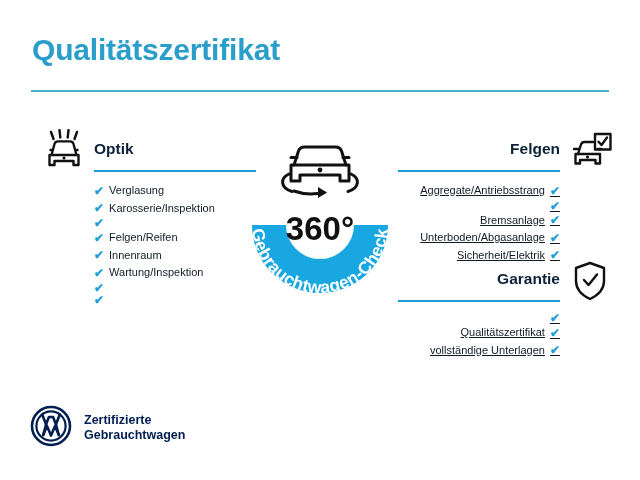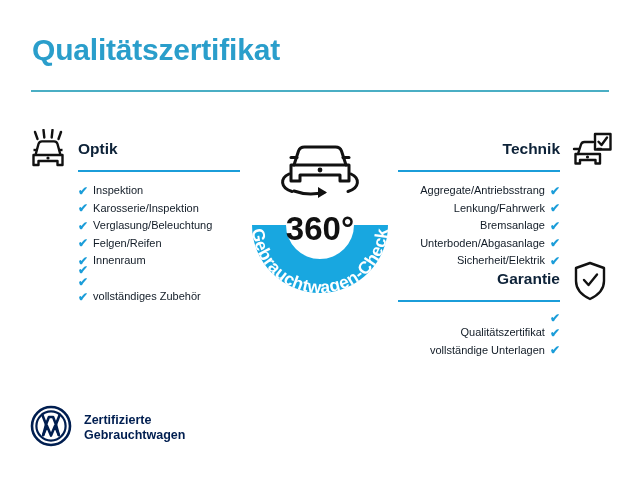--- a/index.html
+++ b/index.html
@@ -36,21 +36,21 @@
     width: 578px;
     height: 2px;
     background: #4aaec4;
   }
 
   
   .quad {
     position: absolute;
     width: 250px;
   }
-  .quad.left  { left: 20px; }
+  .quad.left  { left: 36px; }
   .quad.right { left: 368px; }
   .q-optik   { top: 128px; }
   .q-wartung { top: 258px; }
   .q-technik { top: 128px; }
   .q-garantie{ top: 258px; }
 
   .quad-head {
     position: relative;
     height: 48px;
   }
@@ -95,21 +95,21 @@
   }
   .quad-list li {
     font-size: 11px;
     color: #111b26;
     line-height: 17.5px;
     white-space: nowrap;
     display: flex;
     align-items: center;
   }
   .left .quad-list  li { padding-left: 58px; justify-content: flex-start; }
-  .right .quad-list li { padding-right: 58px; justify-content: flex-end; }
+  .right .quad-list li { padding-right: 58px; justify-content: flex-end; text-decoration: underline; }
 
   .check {
     color: #1b9dd9;
     font-size: 12px;
     font-weight: bold;
     line-height: 1;
     flex: none;
   }
   .left  .check { margin-right: 5px; }
   .right .check { margin-left: 5px; }
@@ -170,81 +170,79 @@
           </g>
           <circle cx="24" cy="29" r="1.6" fill="#111111"></circle>
         </svg>
       </span>
       <span class="quad-title">Optik</span>
       <span class="quad-rule"></span>
     </div>
     <ul class="quad-list">
       <li>
         <span class="check">✔</span>
-        <span>Inspektion</span>
+        <span>Verglasung</span>
       </li>
       <li>
         <span class="check">✔</span>
         <span>Karosserie/Inspektion</span>
       </li>
       <li>
         <span class="check">✔</span>
-        <span>Verglasung/Beleuchtung</span>
       </li>
       <li>
         <span class="check">✔</span>
         <span>Felgen/Reifen</span>
       </li>
       <li>
         <span class="check">✔</span>
         <span>Innenraum</span>
       </li>
     </ul>
   </div>
 
   <div class="quad left q-wartung">
     <ul class="quad-list">
       <li>
         <span class="check">✔</span>
-      </li>
-      <li>
-        <span class="check">✔</span>
-      </li>
-      <li>
-        <span class="check">✔</span>
-        <span>vollständiges Zubehör</span>
+        <span>Wartung/Inspektion</span>
+      </li>
+      <li>
+        <span class="check">✔</span>
+      </li>
+      <li>
+        <span class="check">✔</span>
       </li>
     </ul>
   </div>
 
   <div class="quad right q-technik">
     <div class="quad-head">
       <span class="quad-icon">
         <svg width="48" height="44" viewBox="0 0 48 44">
           <g stroke="#111111" stroke-width="2.4" fill="none" stroke-linejoin="round" stroke-linecap="round">
             <path d="M12 25 L15 15.5 C15.5 13.9 16.8 13 18.4 13 L27 13"></path>
             <path d="M9.5 25 L34 25 L34 34.5 L29.5 34.5 L29.5 31 L14 31 L14 34.5 L9.5 34.5 Z"></path>
             <line x1="8" y1="20" x2="12.6" y2="20"></line>
             <line x1="31.8" y1="20" x2="35" y2="20"></line>
             <rect x="29" y="5" width="15.5" height="15.5"></rect>
             <path d="M32.5 12.8 L35.5 16 L41 8.5"></path>
           </g>
           <circle cx="21.5" cy="28" r="1.6" fill="#111111"></circle>
         </svg>
       </span>
-      <span class="quad-title">Technik</span>
+      <span class="quad-title">Felgen</span>
       <span class="quad-rule"></span>
     </div>
     <ul class="quad-list">
       <li>
         <span>Aggregate/Antriebsstrang</span>
         <span class="check">✔</span>
       </li>
       <li>
-        <span>Lenkung/Fahrwerk</span>
         <span class="check">✔</span>
       </li>
       <li>
         <span>Bremsanlage</span>
         <span class="check">✔</span>
       </li>
       <li>
         <span>Unterboden/Abgasanlage</span>
         <span class="check">✔</span>
       </li>

